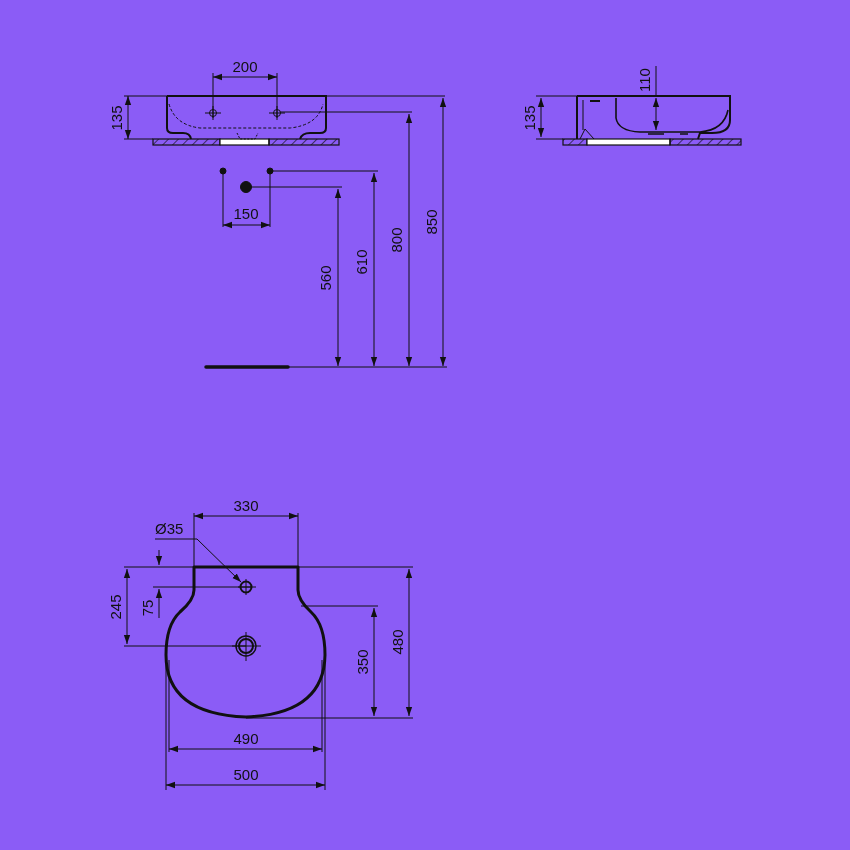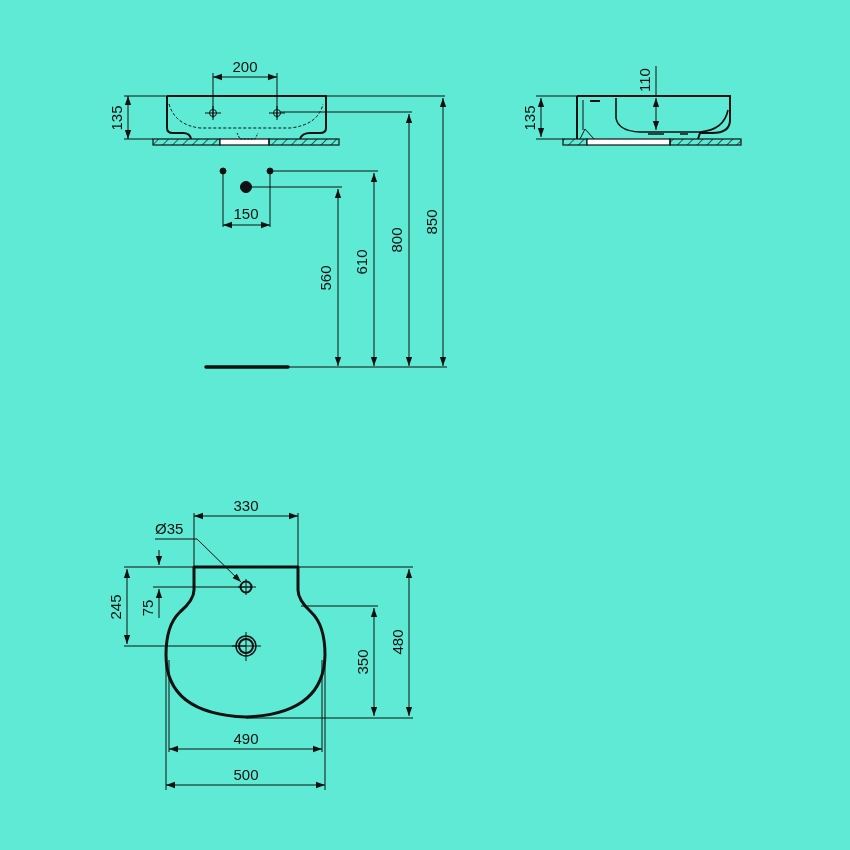--- a/index.html
+++ b/index.html
@@ -1,16 +1,16 @@
 <!DOCTYPE html>
 <html><head>
 <meta charset="utf-8">
 <style>
   html,body{margin:0;padding:0;background:#fff;}
-  #canvas{position:relative;width:850px;height:850px;background:#5eead4;overflow:hidden;}
+  #canvas{position:relative;width:850px;height:850px;background:#8b5cf6;overflow:hidden;}
   svg{position:absolute;left:0;top:0;}
   .dim{font-family:"Liberation Sans",sans-serif;font-size:15px;fill:#111;}
 </style>
 </head>
 <body>
 
 <div id="canvas">
 <svg width="850" height="850" viewBox="0 0 850 850">
   <defs>
     <marker id="arr" viewBox="0 0 10 10" refX="10" refY="5" markerWidth="9" markerHeight="9" orient="auto-start-reverse">

